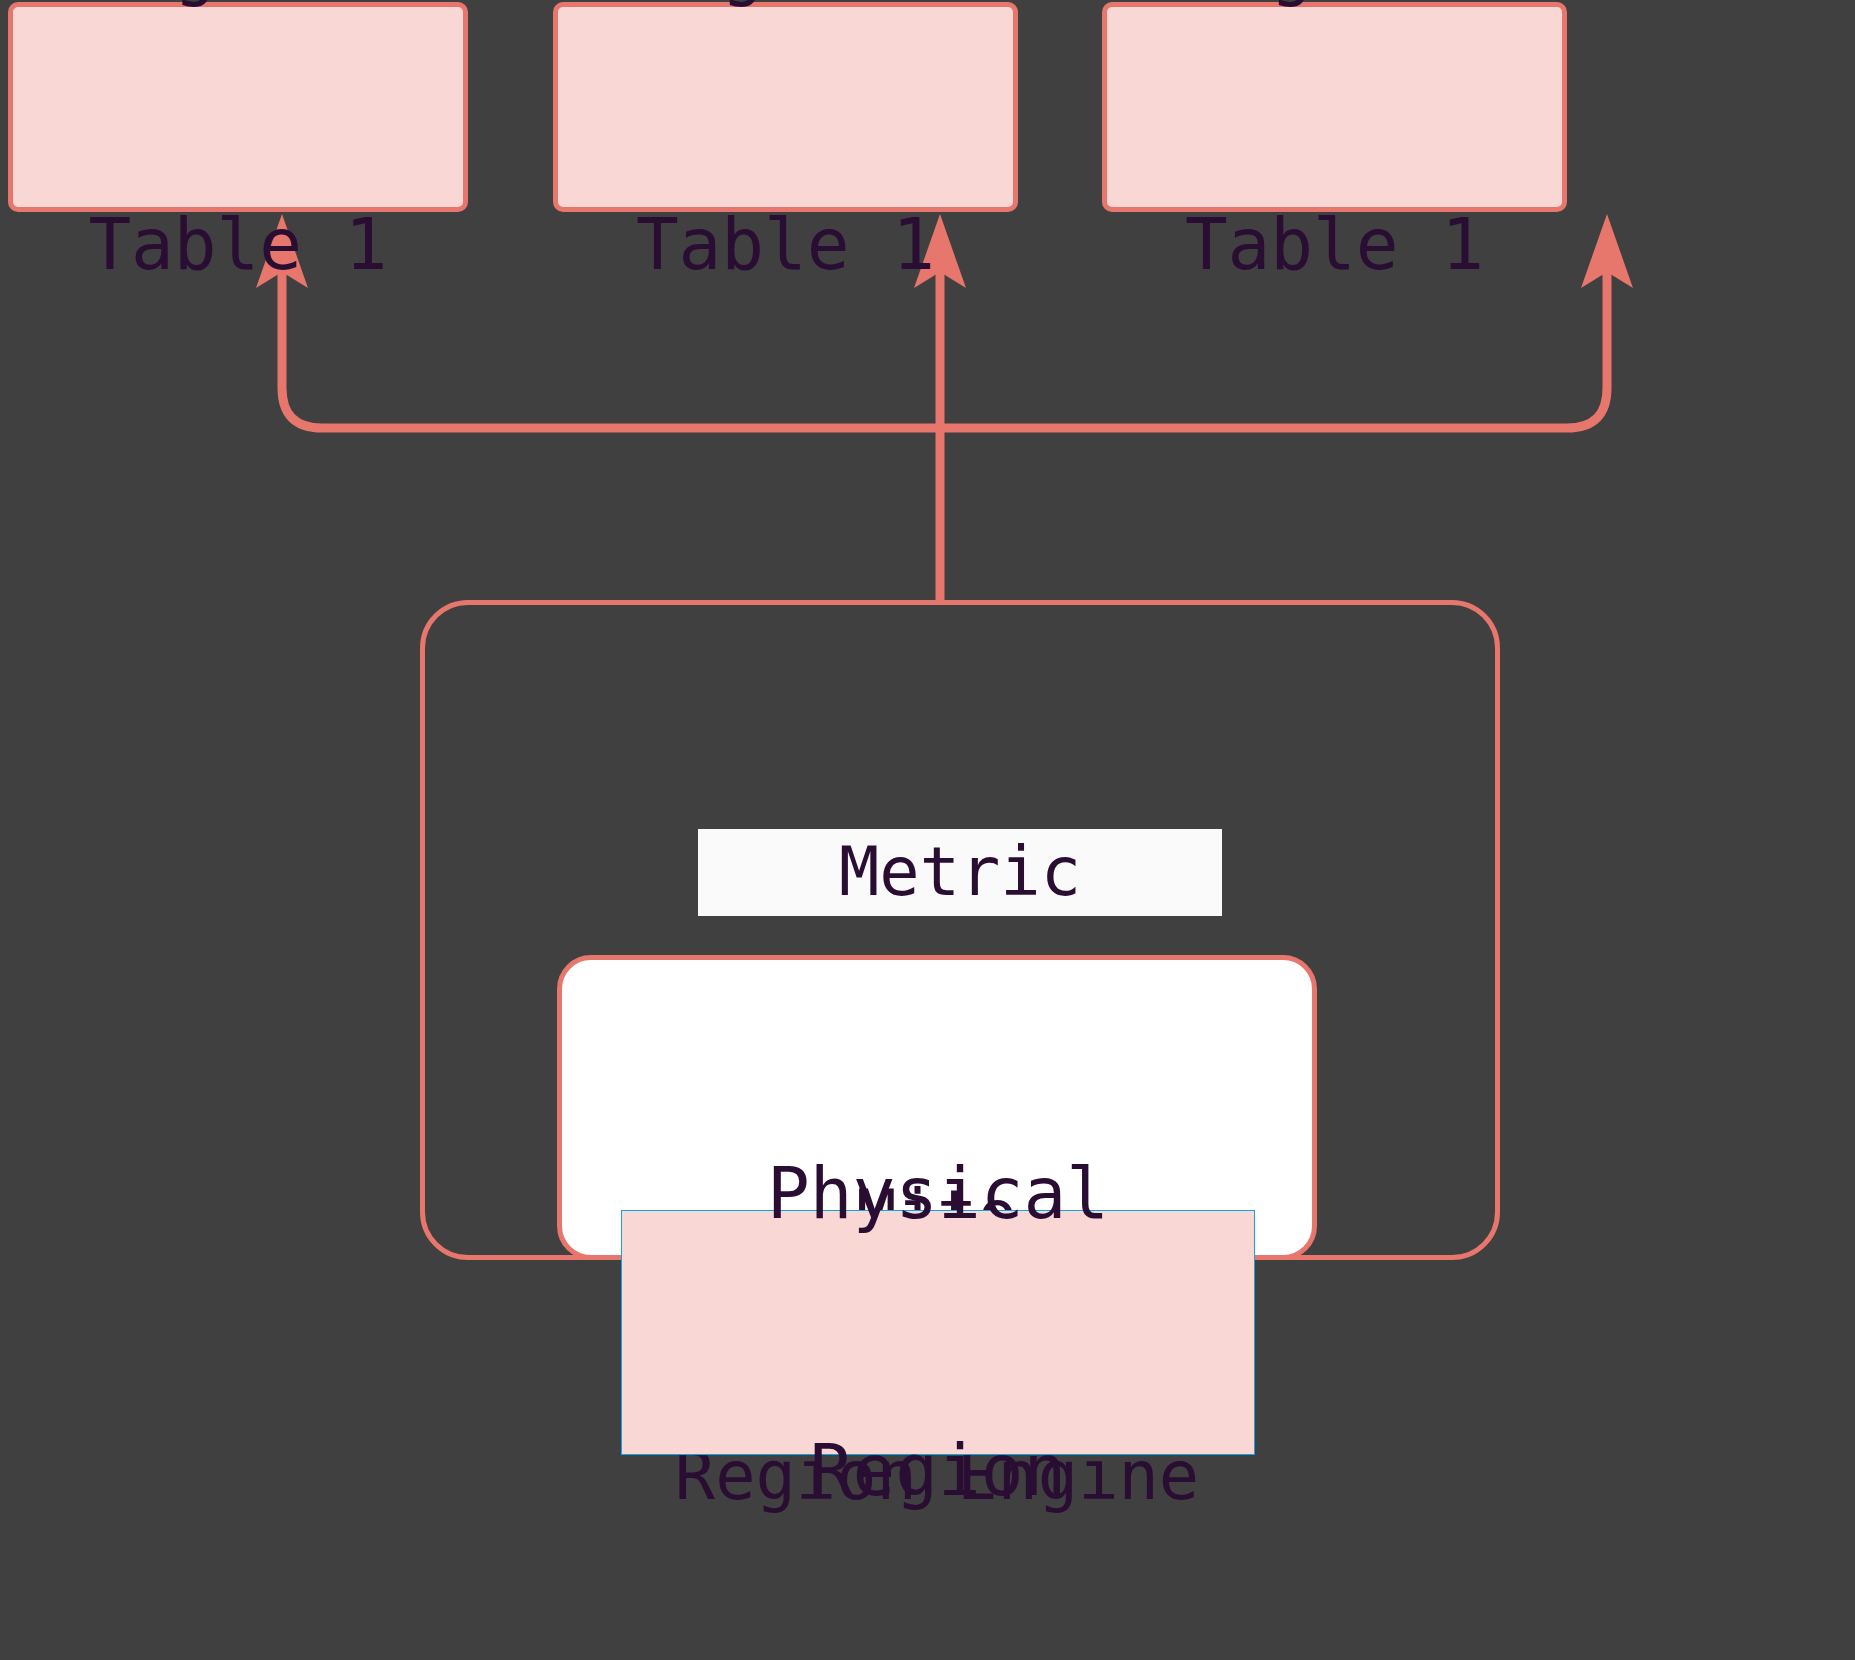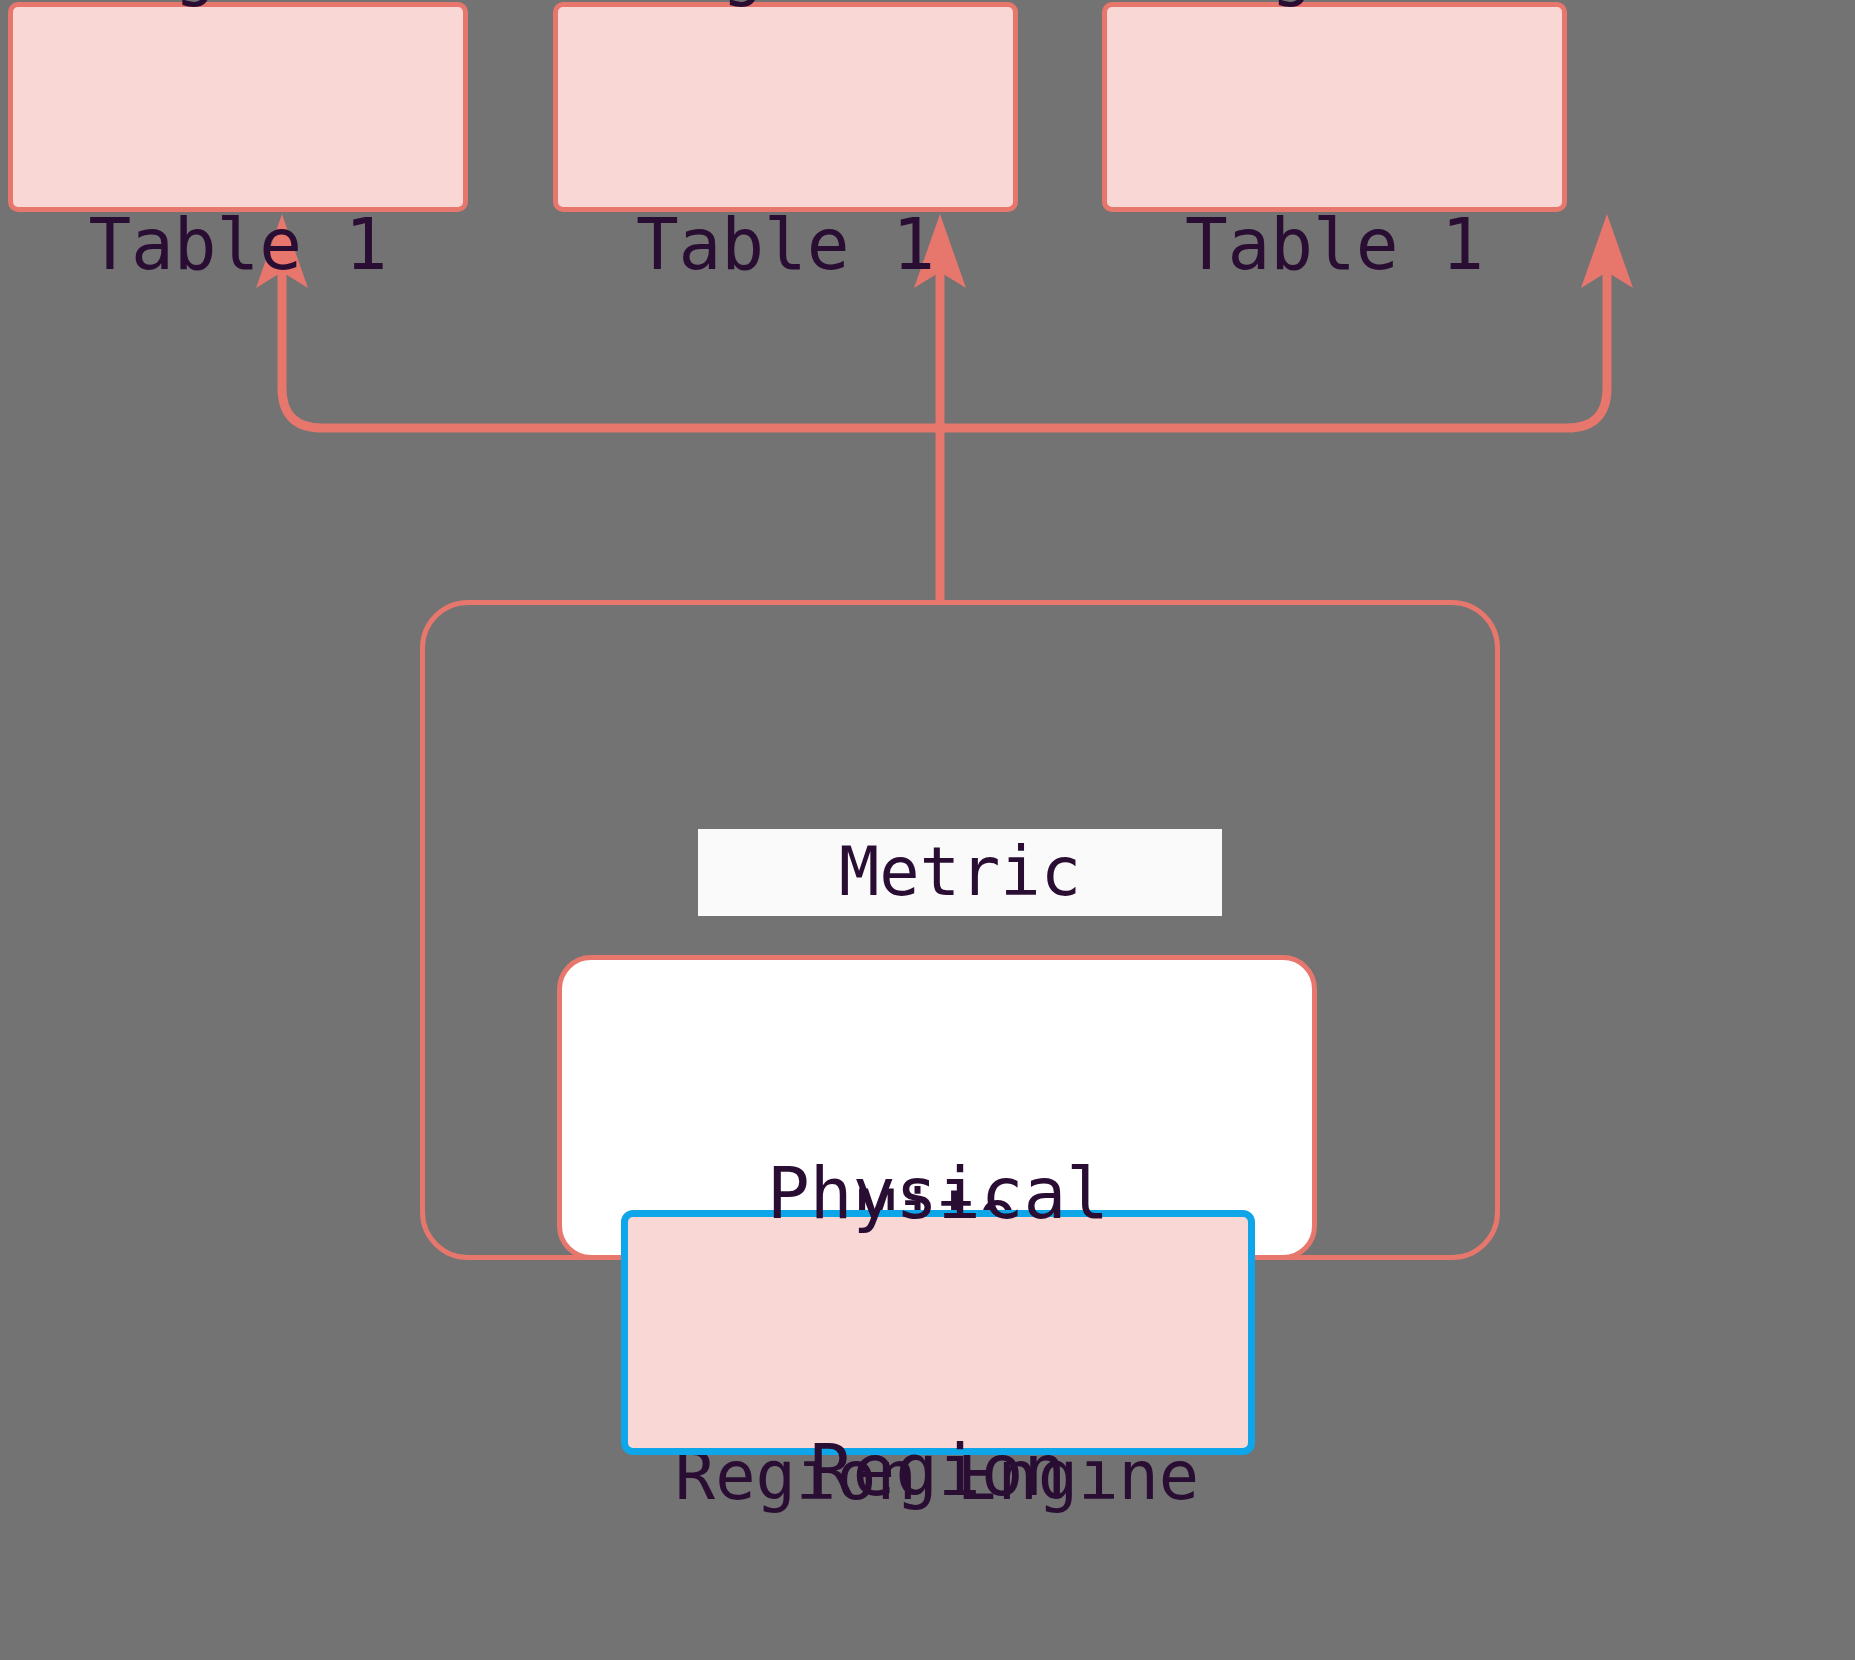--- a/index.html
+++ b/index.html
@@ -11,21 +11,21 @@
   body {
     width: 1855px;
     height: 1660px;
     font-family: "DejaVu Sans Mono", "Liberation Mono", monospace;
     overflow: hidden;
   }
   #diagram-root {
     position: relative;
     width: 1855px;
     height: 1660px;
-    background: #737373;
+    background: #404040;
   }
   svg.diagram-svg {
     position: absolute;
     top: 0;
     left: 0;
     width: 1855px;
     height: 1660px;
     display: block;
   }
   .node-box {
@@ -53,22 +53,22 @@
     background: #f8d7d4;
     border: 5px solid #e7766d;
     border-radius: 10px;
   }
   .logical-box .node-label {
     font-size: 71px;
   }
   
   .physical-box {
     background: #f8d7d4;
-    border: 7px solid #0ea5e9;
-    border-radius: 12px;
+    border: 1px solid #0ea5e9;
+    border-radius: 0;
   }
   .physical-box .node-label {
     font-size: 71px;
   }
   
   .metric-container {
     background: transparent;
     border: 5px solid #e7766d;
     border-radius: 48px;
     justify-content: flex-start;

